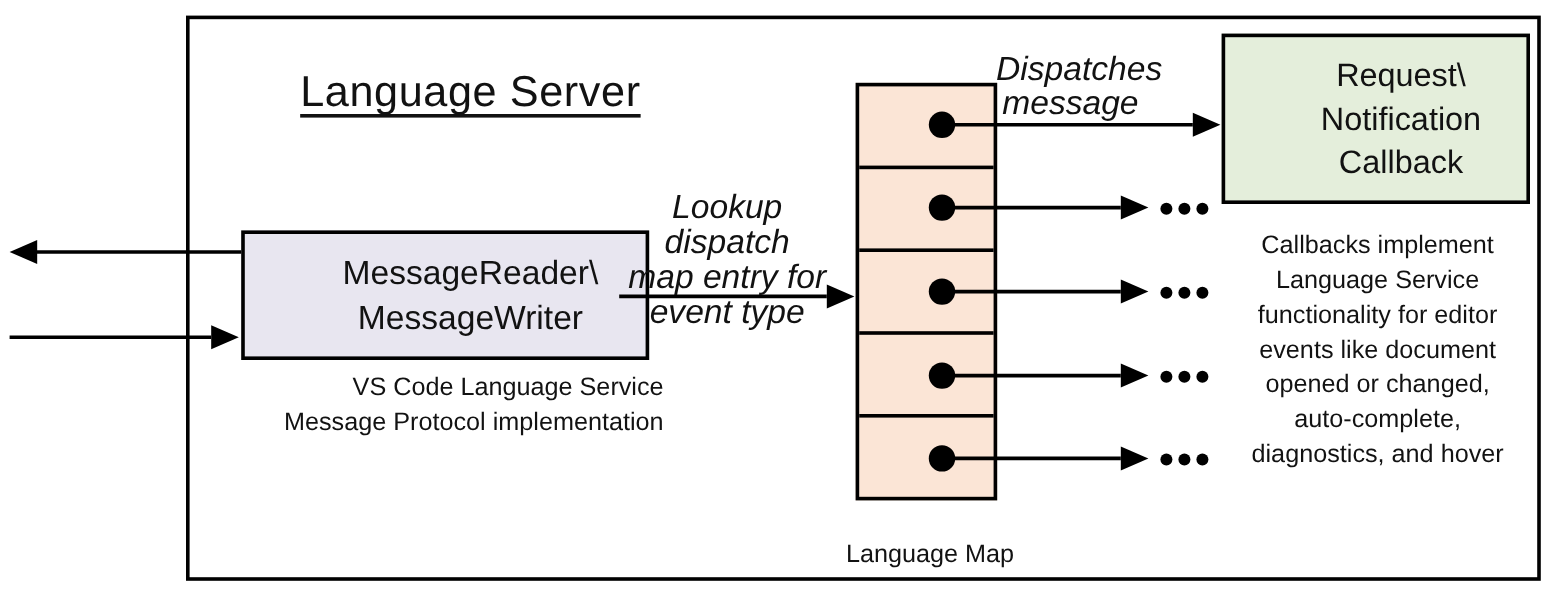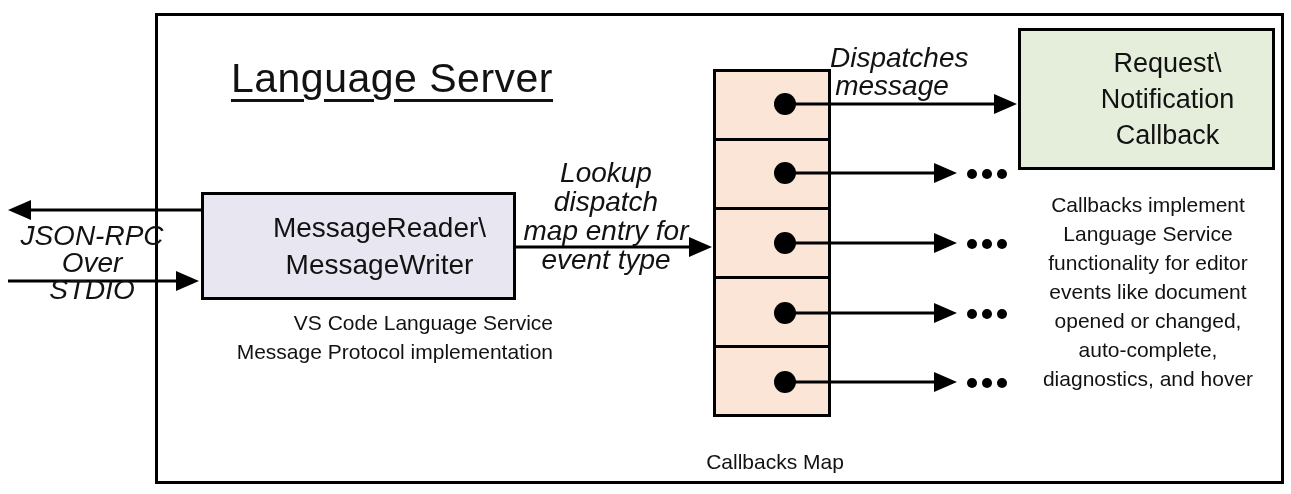--- a/index.html
+++ b/index.html
@@ -20,41 +20,41 @@
   .outer-box {
     left: 155px; top: 13px;
     width: 1129px; height: 471px;
     border: 3px solid #000;
     box-sizing: border-box;
     background: transparent;
   }
   .title {
     left: 222px; top: 55px;
     width: 340px;
-    font-size: 41px;
+    font-size: 36px;
     letter-spacing: 0.5px;
     text-align: center;
     text-decoration: underline;
     text-decoration-thickness: 3px;
     text-underline-offset: 7px;
     white-space: nowrap;
   }
   .node-box {
     border: 3px solid #000;
     box-sizing: border-box;
     display: flex;
     align-items: center;
     justify-content: center;
     text-align: center;
     white-space: pre-line;
     padding-left: 42px;
   }
   .reader-box {
     left: 201px; top: 192px;
-    width: 315px; height: 108px;
+    width: 340px; height: 108px;
     background: #e8e6f0;
     font-size: 28px;
     line-height: 37px;
   }
   .callback-box {
     left: 1018px; top: 28px;
     width: 257px; height: 142px;
     background: #e4eedb;
     font-size: 27px;
     line-height: 36px;
@@ -184,35 +184,33 @@
     </g>
     <g>
       <circle cx="972" cy="383" r="5" fill="#000"></circle>
         <circle cx="987" cy="383" r="5" fill="#000"></circle>
         <circle cx="1002" cy="383" r="5" fill="#000"></circle>
     </g>
   </svg>
 
   <div class="abs title">Language Server</div>
 
-  <div class="abs flabel io-label">JSON-RPC
-Over STDIO</div>
 
   <div class="abs caption reader-caption">VS Code Language Service
 Message Protocol implementation</div>
 
   <div class="abs flabel lookup-label">Lookup dispatch
 map entry for
 event type</div>
 
   <div class="abs flabel dispatches-label">Dispatches
 message</div>
 
   <div class="abs caption dispatch-caption">
-    <div>Callbacks Map</div>
+    <div>Language Map</div>
     
   </div>
 
   <div class="abs caption callbacks-note">Callbacks implement
 Language Service
 functionality for editor
 events like document
 opened or changed,
 auto-complete,
 diagnostics, and hover</div>

